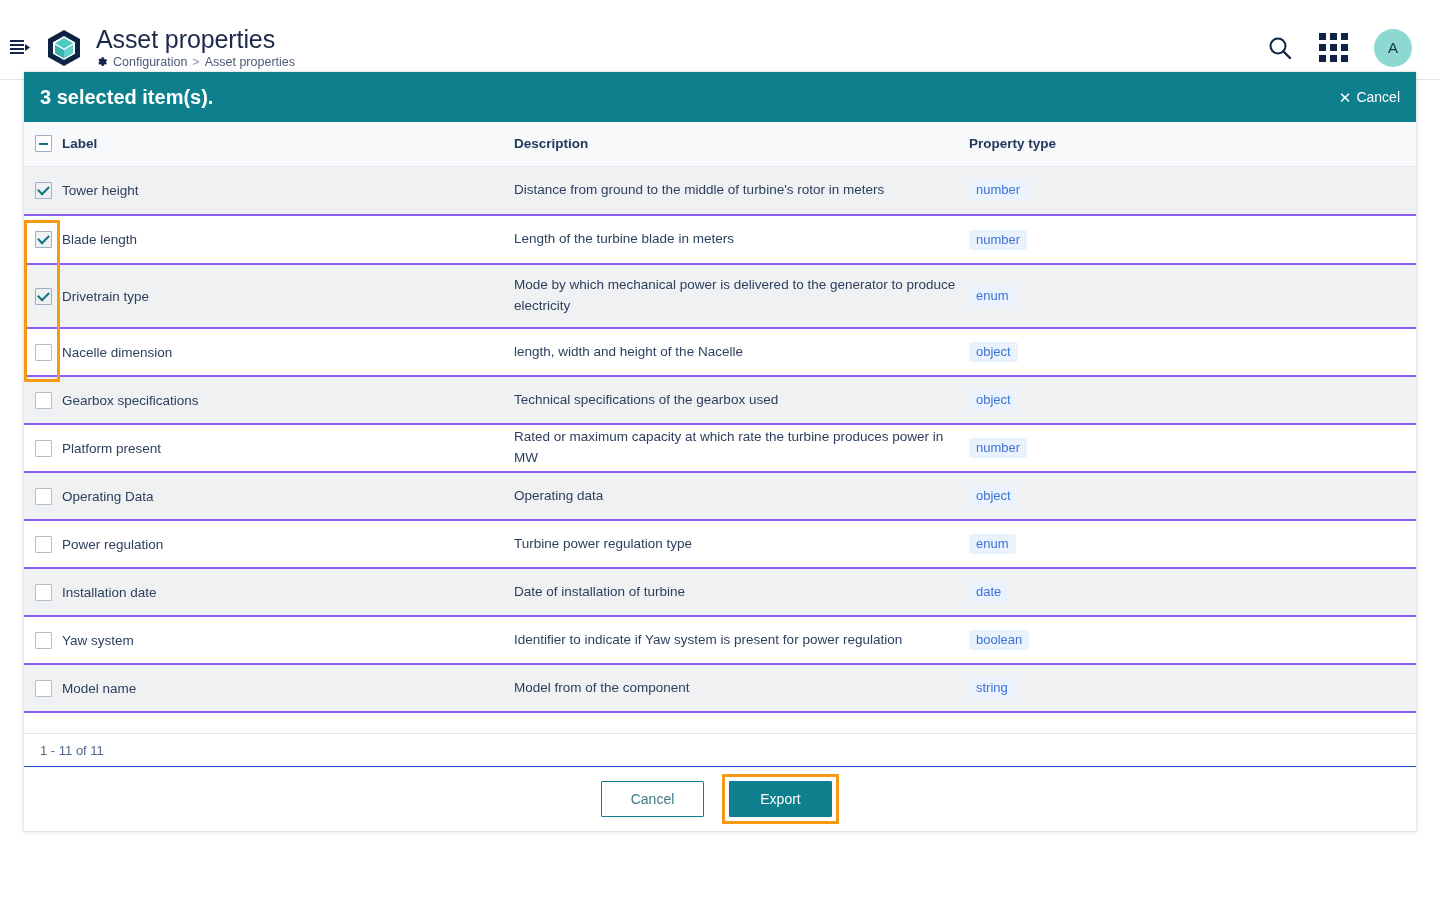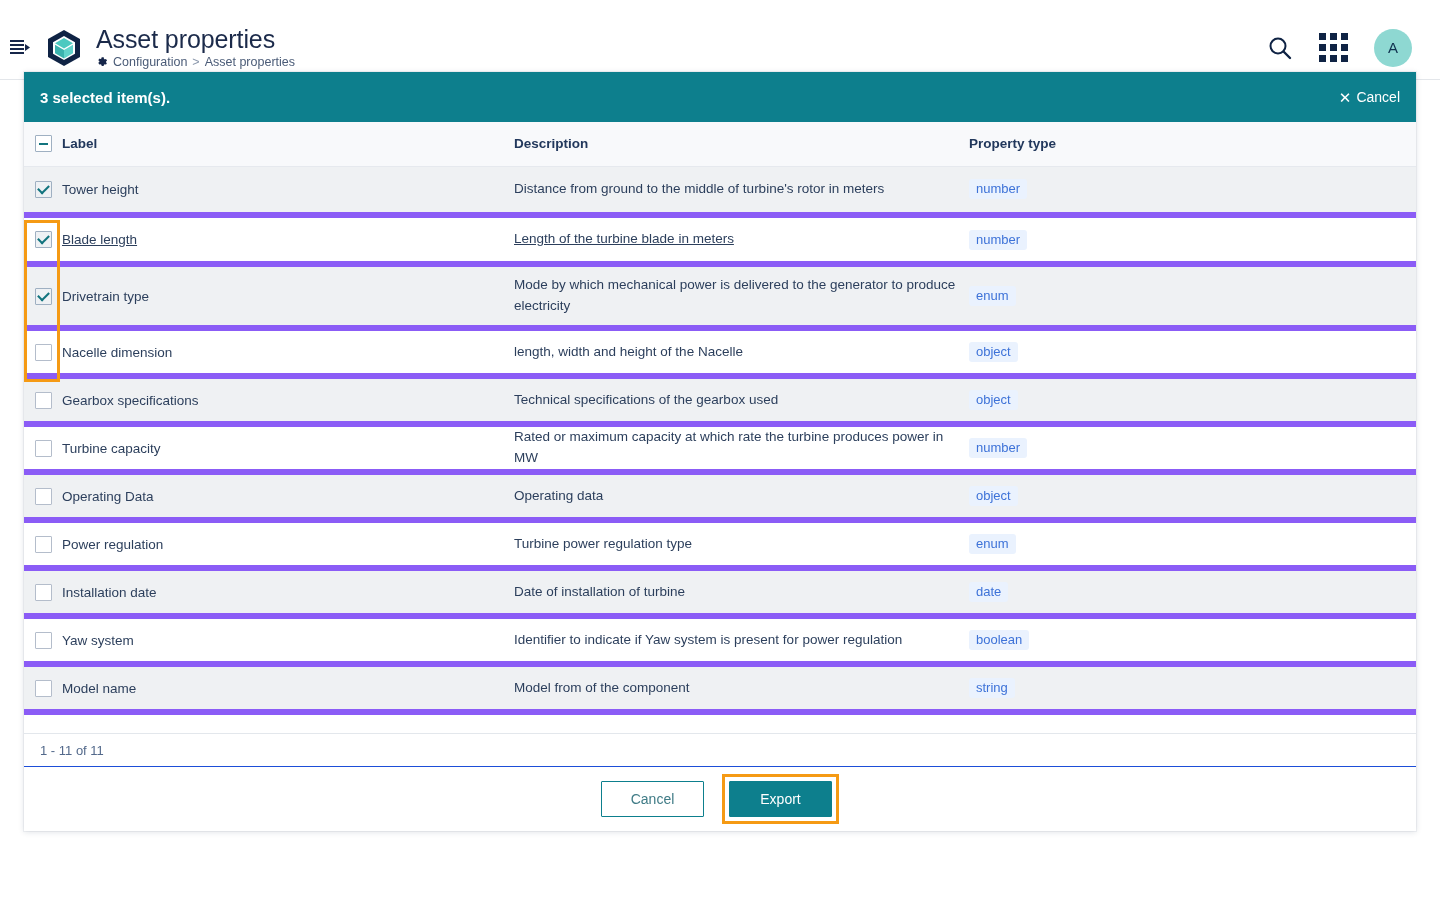--- a/index.html
+++ b/index.html
@@ -68,21 +68,21 @@
     width: 1392px; height: 759px;
     background: #ffffff;
     box-shadow: 0 1px 6px rgba(20,40,70,.14), 0 0 0 1px rgba(20,40,70,.05);
   }
   .selbar {
     height: 50px; background: #0d7f8d;
     display: flex; align-items: center;
     padding: 0 16px 0 16px;
     color: #ffffff;
   }
-  .selbar-text { font-size: 15px; font-weight: bold; }
+  .selbar-text { font-size: 20px; font-weight: bold; }
   .selbar-cancel {
     margin-left: auto;
     font-size: 14px;
     display: flex; align-items: center; gap: 5px;
     cursor: pointer;
   }
   .selbar-cancel .x { font-size: 15px; line-height: 1; }
 
   
   table.grid { width: 100%; border-collapse: collapse; table-layout: fixed; }
@@ -103,32 +103,32 @@
   .col-type  { width: 447px; }
   th.th-label { padding-left: 14px; }
   th.th-desc  { padding-left: 8px; }
   th.th-type  { padding-left: 13px; }
 
   table.grid td {
     font-size: 13.5px;
     color: #2c3f5c;
     vertical-align: middle;
     padding: 0;
-    border-bottom: 6px solid #8b5cf6;
+    border-bottom: 2px solid #8b5cf6;
     margin-left: 33px;
   }
   tr.row-even td { background: #eff1f3; }
   tr.row-odd  td { background: #ffffff; }
   td.cell-check { padding-left: 0; }
   td.cell-label { padding-left: 14px; font-size: 14px; }
   td.cell-desc  { padding-left: 8px; font-size: 13px; color: #3a4d68; line-height: 1.55; padding-top: 9px; padding-bottom: 9px; }
   td.cell-type  { padding-left: 13px; }
 
   tr.r1 td { height: 49px; }
-  tr.r2 td { height: 49px; text-decoration: underline; }
+  tr.r2 td { height: 49px; }
   tr.r3 td { height: 64px; }
   tr.rn td { height: 48px; }
 
   
   .chk-wrap { display: flex; align-items: center; justify-content: center; width: 38px; }
   .chk {
     width: 17px; height: 17px;
     border: 1px solid #b4bdcb;
     background: #ffffff;
     border-radius: 1px;
@@ -378,21 +378,21 @@
             <span class="badge">object</span>
           </td>
         </tr>
 
         <tr class="row-odd rn">
           <td class="cell-check">
             <div class="chk-wrap">
                 <div class="chk"></div>
               </div>
           </td>
-          <td class="cell-label">Turbine capacity</td>
+          <td class="cell-label">Platform present</td>
           <td class="cell-desc">Rated or maximum capacity at which rate the turbine produces power in MW</td>
           <td class="cell-type">
             <span class="badge">number</span>
           </td>
         </tr>
 
         <tr class="row-even rn">
           <td class="cell-check">
             <div class="chk-wrap">
                 <div class="chk"></div>

